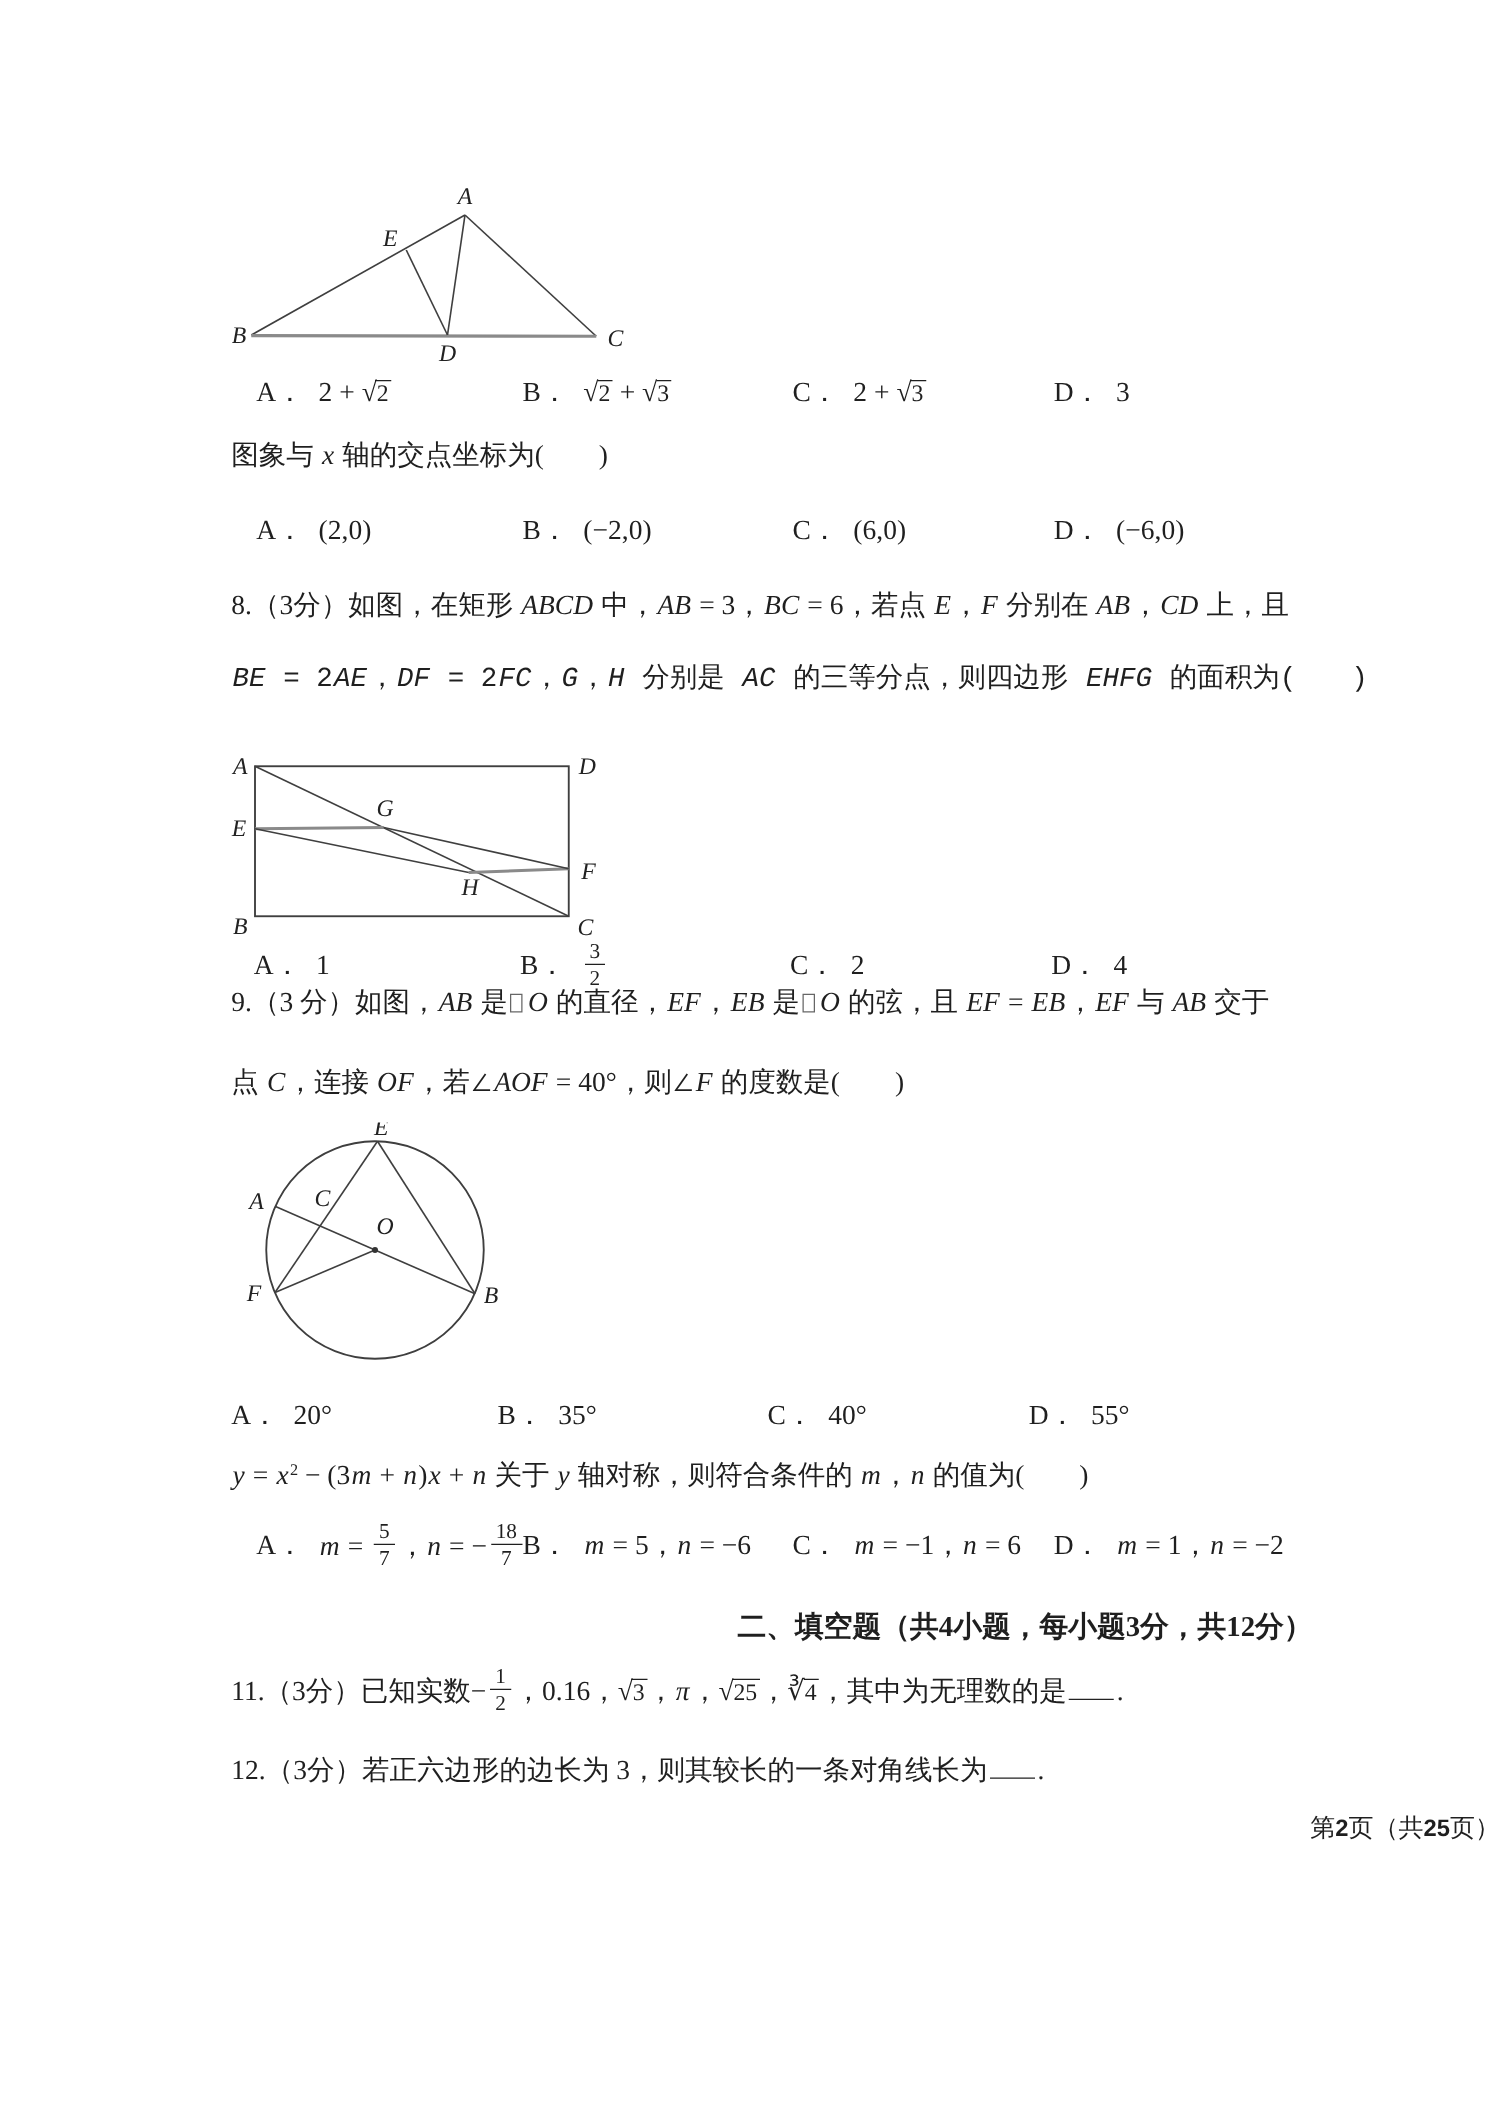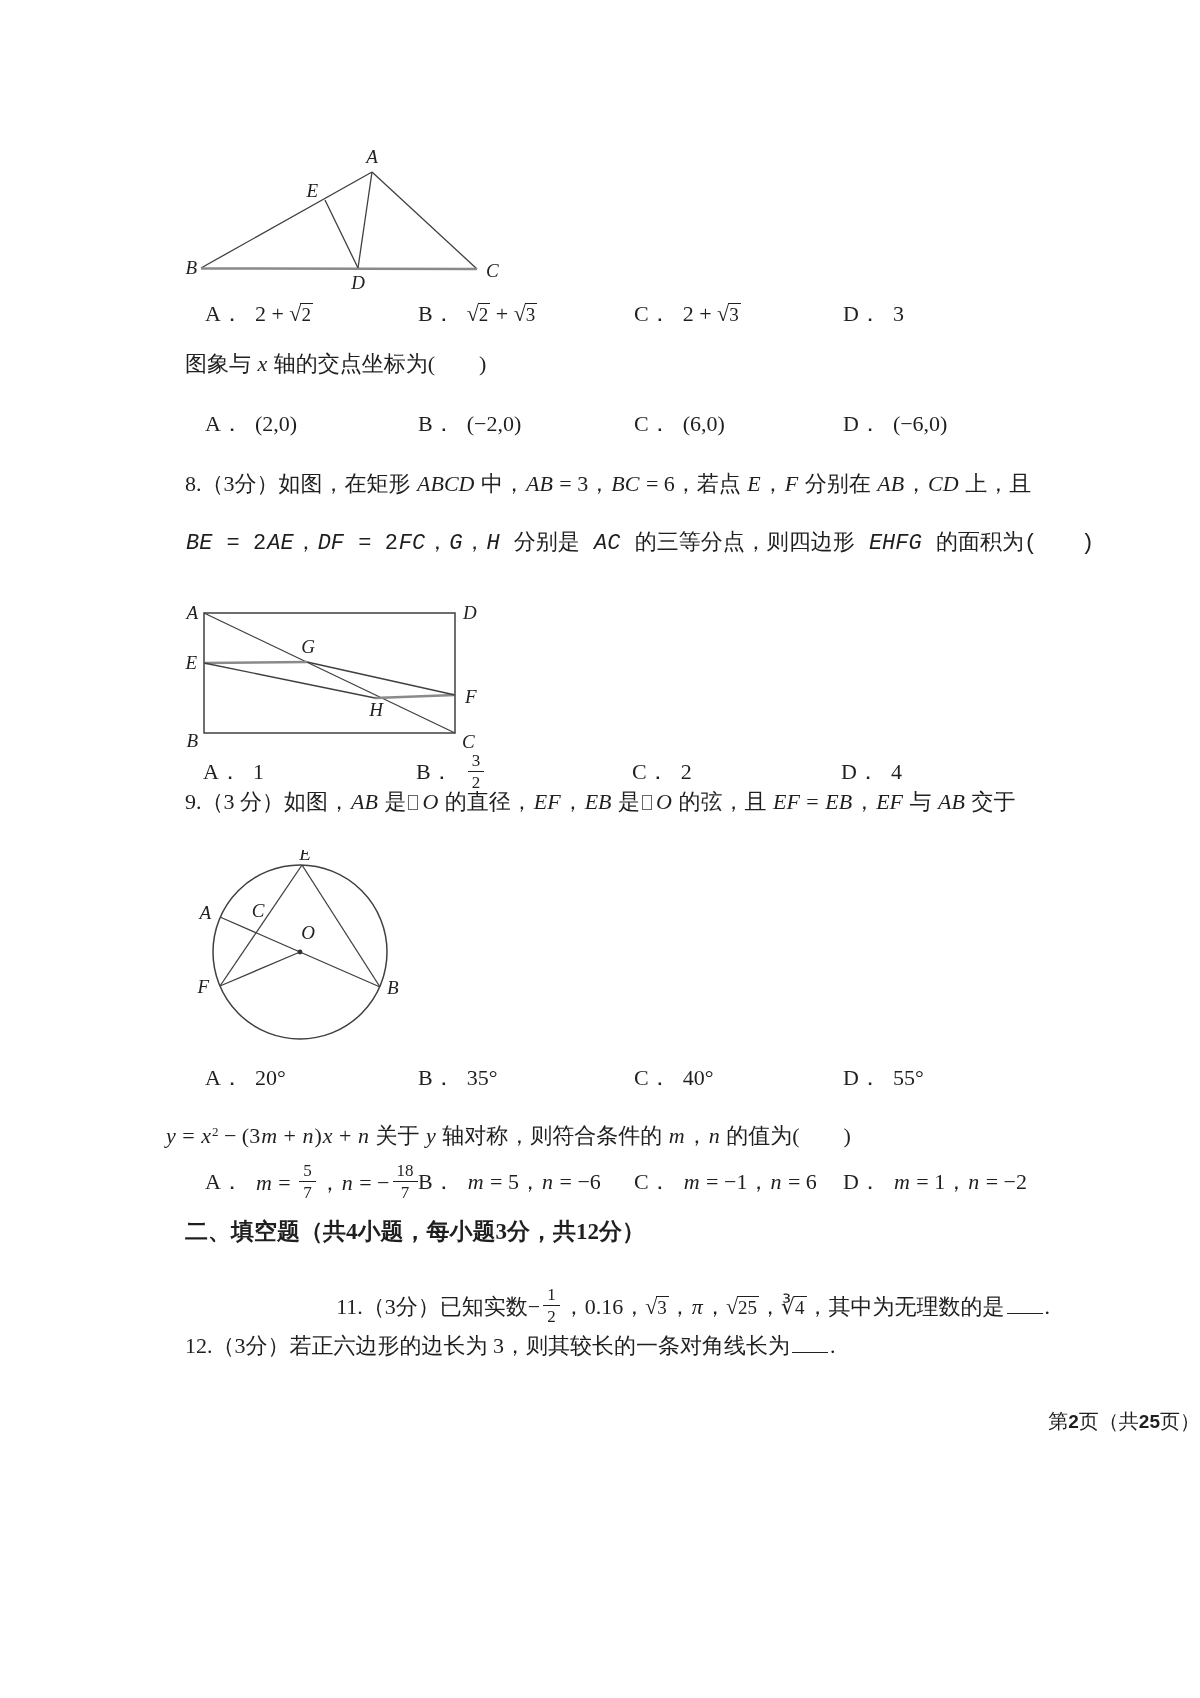--- a/index.html
+++ b/index.html
@@ -141,20 +141,21 @@
         <div class="opt">
           <span class="olabel">C．</span>
           <span><span class="r">2</span></span>
         </div>
         <div class="opt">
           <span class="olabel">D．</span>
           <span><span class="r">4</span></span>
         </div>
       </div>
       <div class="para"><span class="t">9.（3 分）如图，</span><span class="m">AB</span><span class="t"> 是</span><span class="gbox"></span><span class="m">O</span><span class="t"> 的直径，</span><span class="m">EF</span><span class="t">，</span><span class="m">EB</span><span class="t"> 是</span><span class="gbox"></span><span class="m">O</span><span class="t"> 的弦，且 </span><span class="m">EF</span><span class="r"> = </span><span class="m">EB</span><span class="t">，</span><span class="m">EF</span><span class="t"> 与 </span><span class="m">AB</span><span class="t"> 交于</span></div>
+      <div class="para"><span class="t">点 </span><span class="m">C</span><span class="t">，连接 </span><span class="m">OF</span><span class="t">，若</span><span class="r">∠</span><span class="m">AOF</span><span class="r"> = 40°</span><span class="t">，则</span><span class="r">∠</span><span class="m">F</span><span class="t"> 的度数是</span><span class="r">(　　)</span></div>
       <svg class="fig" width="235" height="196" viewBox="165 934 235 196">
     <circle class="outline" cx="280" cy="1036" r="87"></circle>
     <line class="ln" x1="200" y1="1001" x2="360" y2="1071"></line>
     <line class="ln" x1="282" y1="949" x2="200" y2="1070"></line>
     <line class="ln" x1="282" y1="949" x2="360" y2="1071"></line>
     <line class="ln" x1="280" y1="1036" x2="200" y2="1070"></line>
     <circle cx="280" cy="1036" r="2.4" fill="#333"></circle>
     <text x="285" y="944" text-anchor="middle">E</text>
     <text x="191" y="1003" text-anchor="end">A</text>
     <text x="238" y="1001" text-anchor="middle">C</text>

